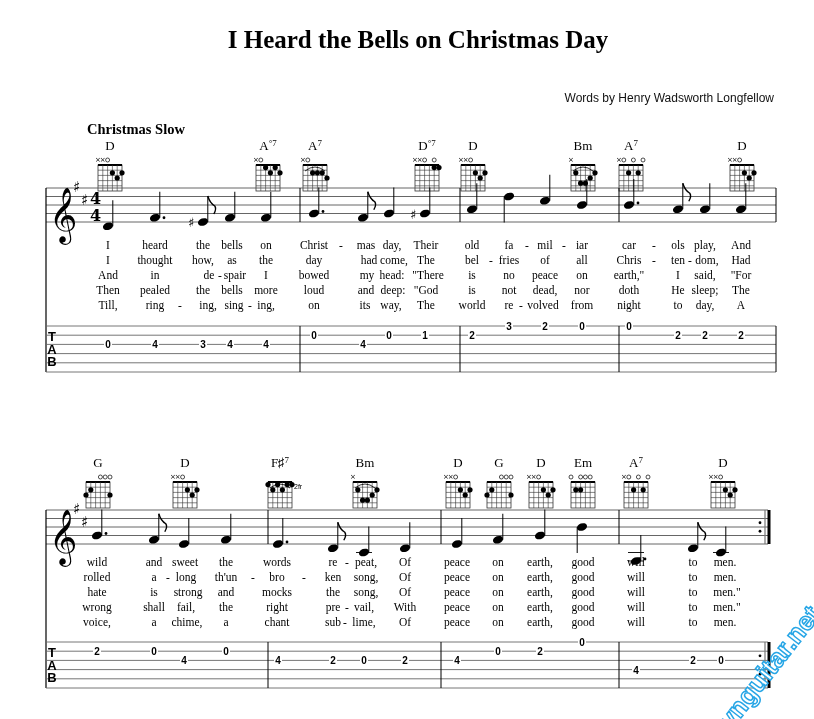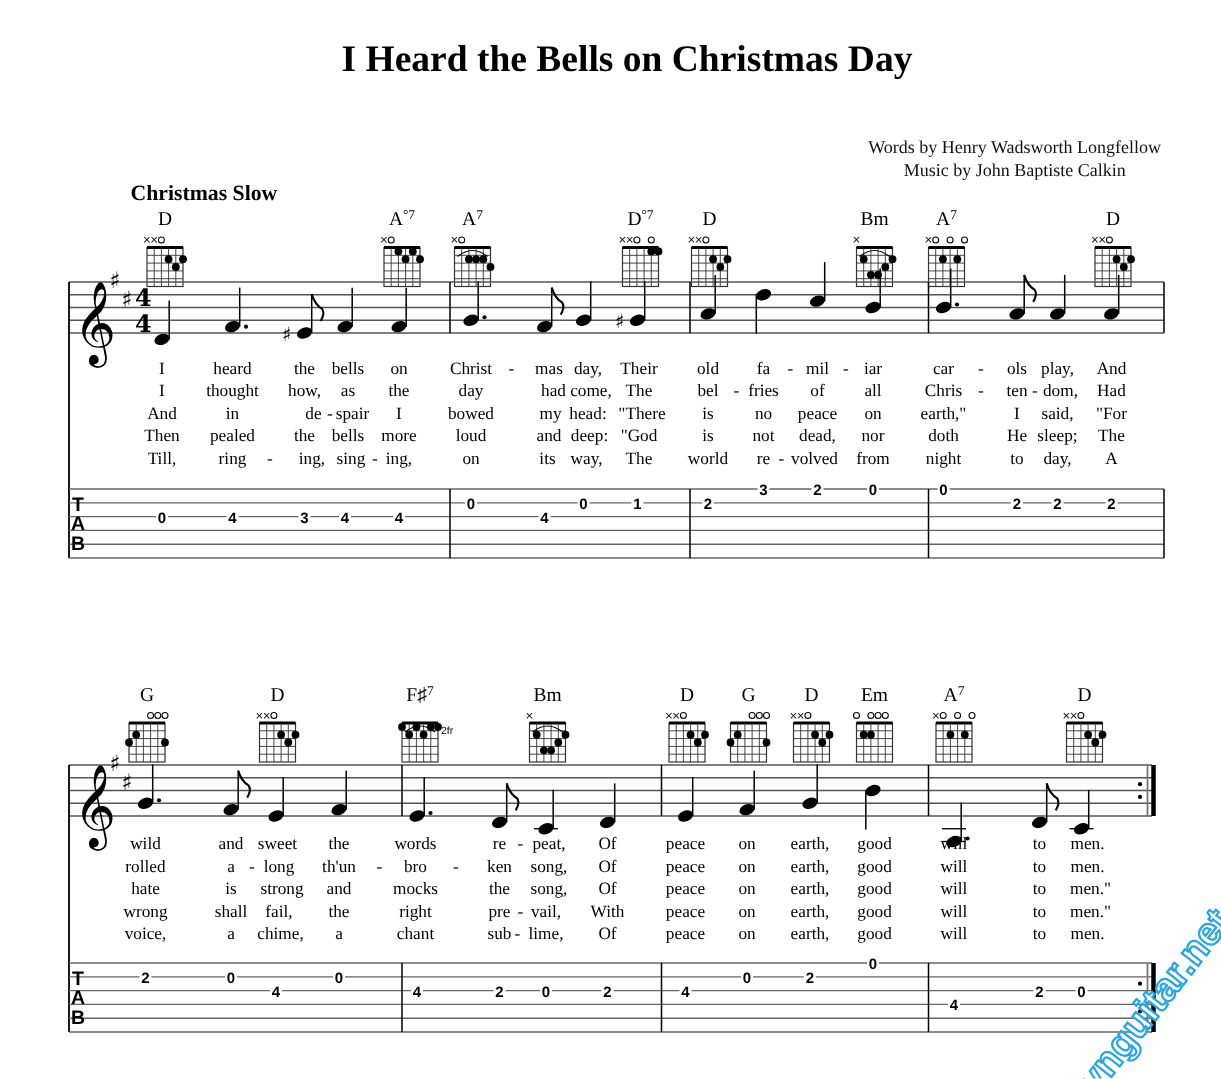--- a/index.html
+++ b/index.html
@@ -1,29 +1,28 @@
 <!DOCTYPE html>
 <html><head>
 <meta charset="utf-8">
 <style>
   html, body { margin:0; padding:0; background:#ffffff; }
   body { width:814px; height:719px; position:relative; overflow:hidden; font-family:"Liberation Serif", serif; color:#000; }
   .title { position:absolute; left:11px; width:814px; top:26px; text-align:center; font-size:25px; font-weight:bold; font-family:"Liberation Serif", serif; }
-  .credits { position:absolute; right:40px; top:91px; text-align:center; font-size:12px; line-height:15px; font-family:Liberation Serif, serif; color:#111; }
+  .credits { position:absolute; right:40px; top:91px; text-align:left; font-size:12px; line-height:15px; font-family:Liberation Sans, sans-serif; color:#111; }
   .tempo { position:absolute; left:87px; top:121px; font-size:14.5px; font-weight:bold; font-family:"Liberation Serif", serif; }
   svg#score { position:absolute; left:0; top:0; }
   .wm { position:absolute; left:712px; top:716px; transform:rotate(-52deg); transform-origin:0 0; font-family:"Liberation Sans", sans-serif; font-weight:bold; font-size:26px; color:#fff; -webkit-text-stroke:1.5px #27a6e6; white-space:nowrap; }
 </style>
 </head>
 <body>
 
 <div class="title">I Heard the Bells on Christmas Day</div>
 <div class="credits">
   <div>Words by Henry Wadsworth Longfellow</div>
-  <div>Music by John Baptiste Calkin</div>
 </div>
 <div class="tempo">Christmas Slow</div>
 
 <svg id="score" width="814" height="719" xmlns="http://www.w3.org/2000/svg">
     <g>
       <g>
         <text x="110" y="150" text-anchor="middle" font-family="Liberation Serif, serif" font-size="13" font-weight="normal"><tspan>D</tspan></text>
         <text x="98" y="162" text-anchor="middle" font-size="7" font-family="DejaVu Sans, sans-serif">×</text>
         <text x="102.8" y="162" text-anchor="middle" font-size="7" font-family="DejaVu Sans, sans-serif">×</text>
         <circle cx="107.6" cy="160" r="2" fill="none" stroke="#000" stroke-width="0.7"></circle>

